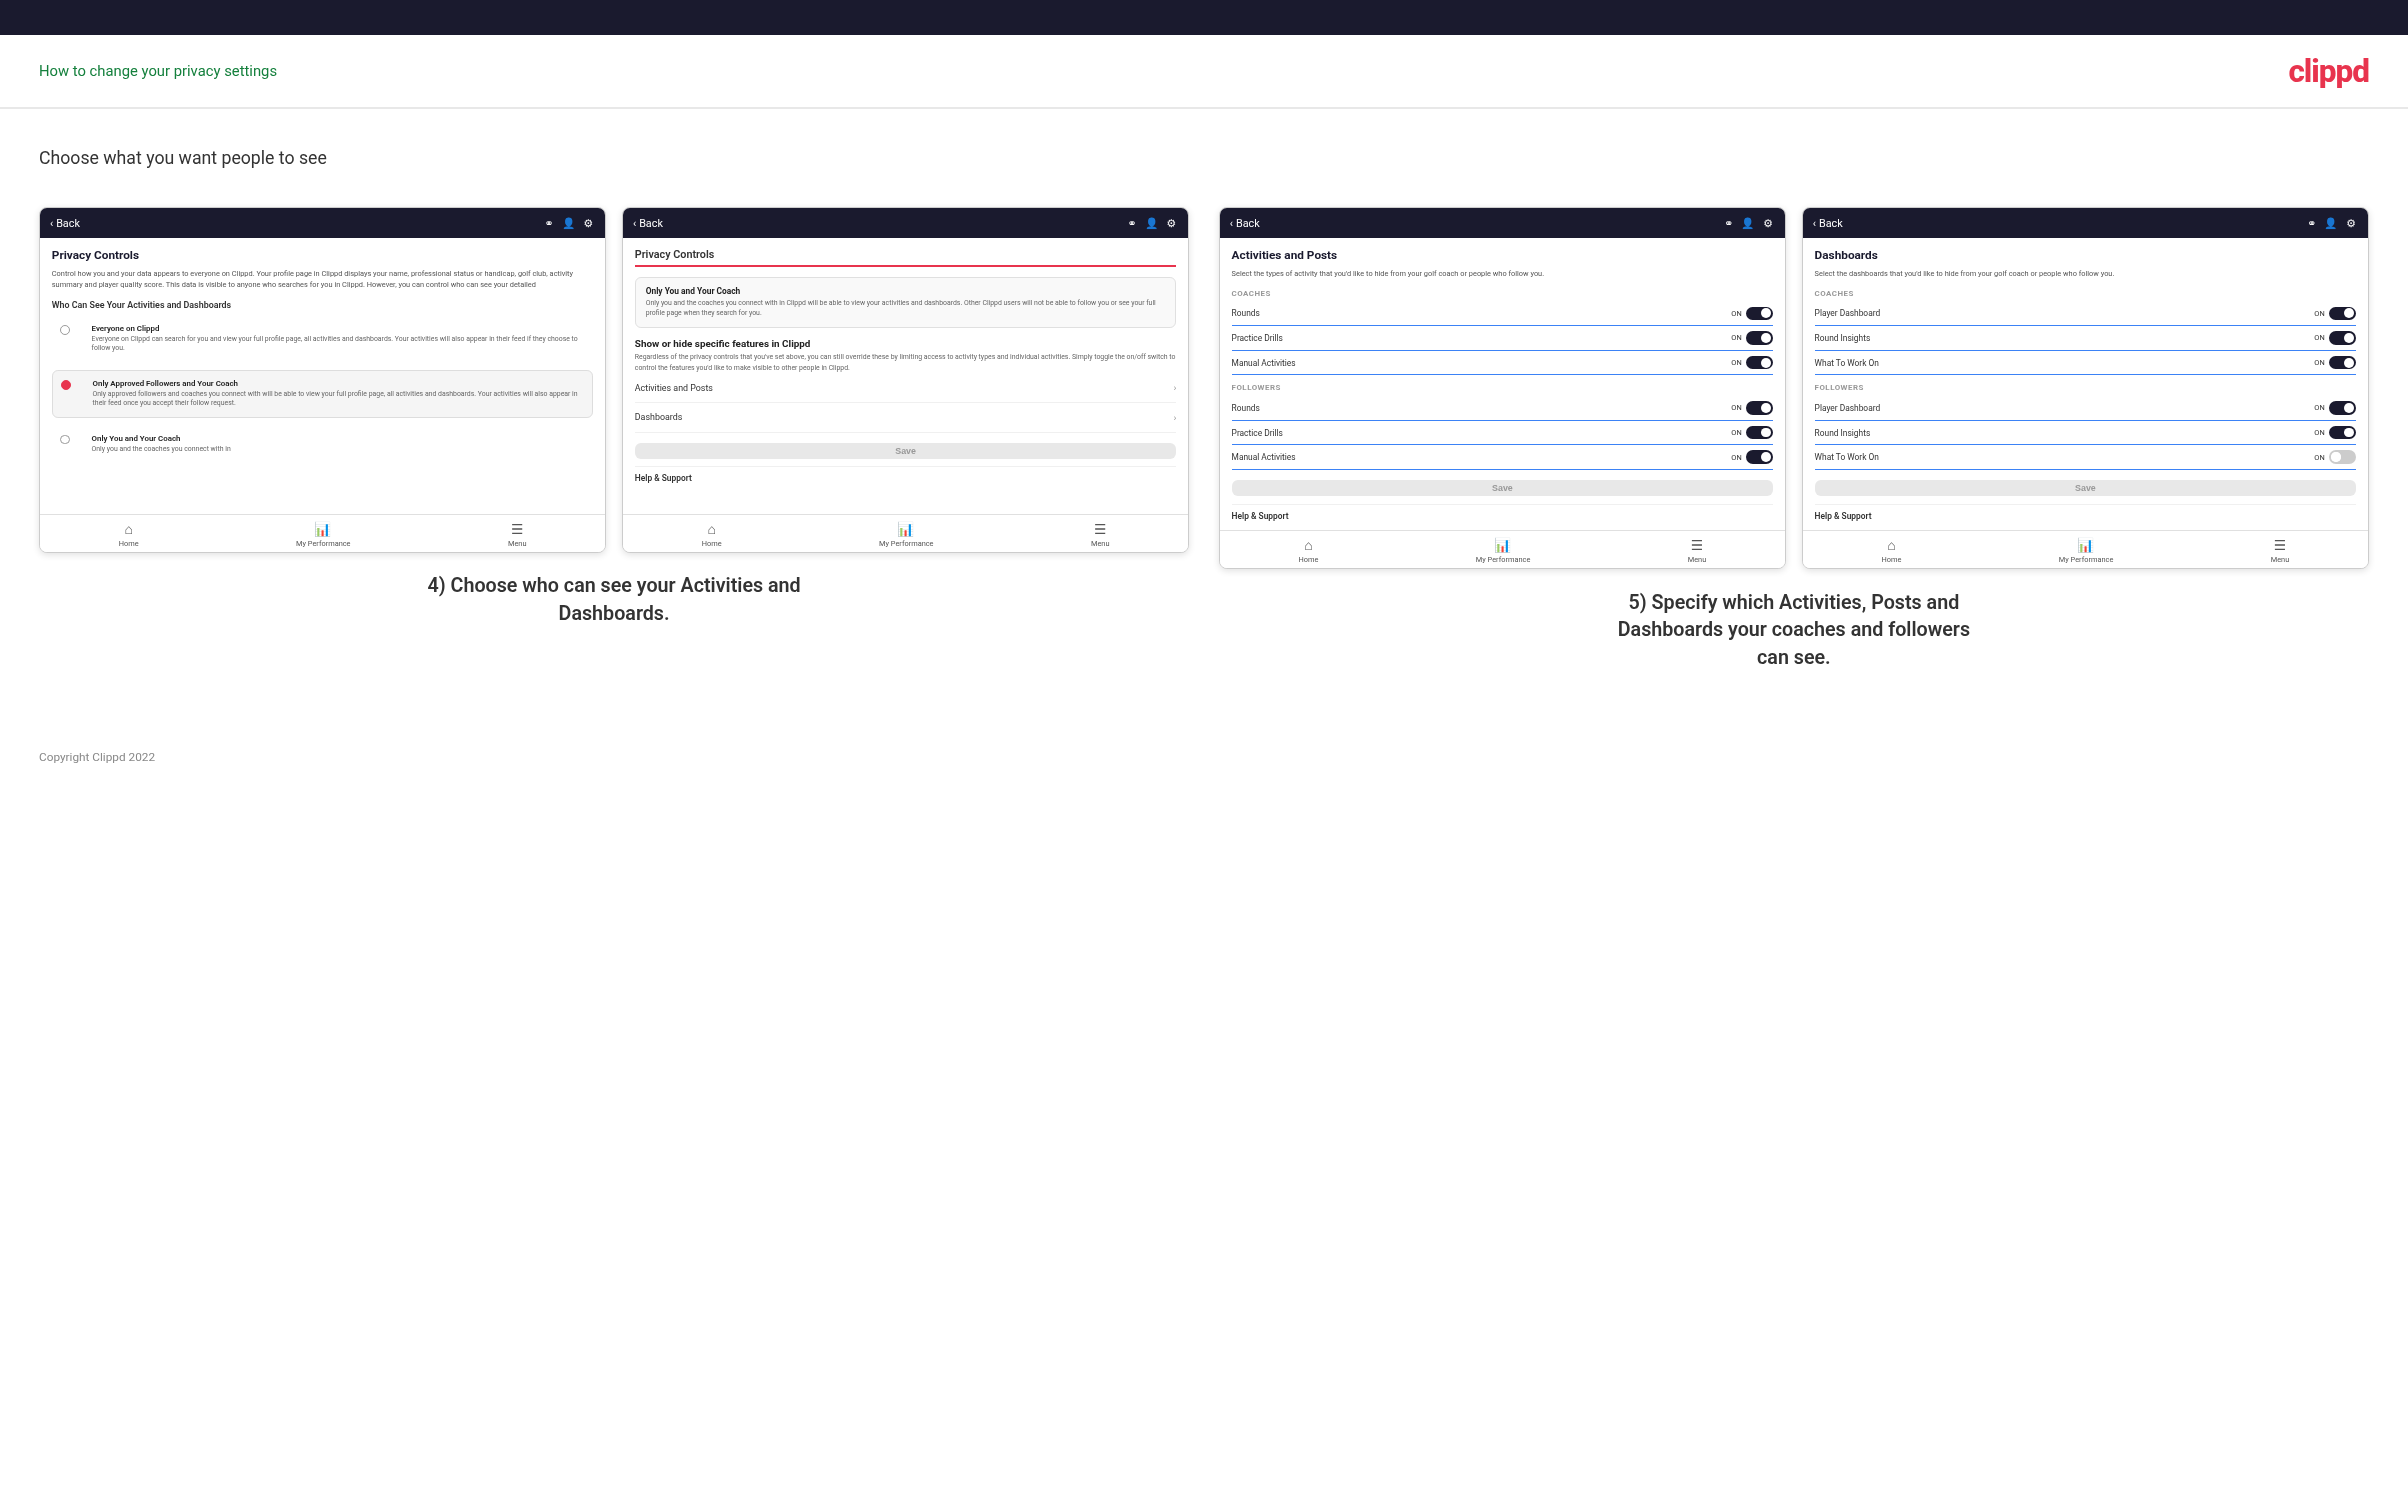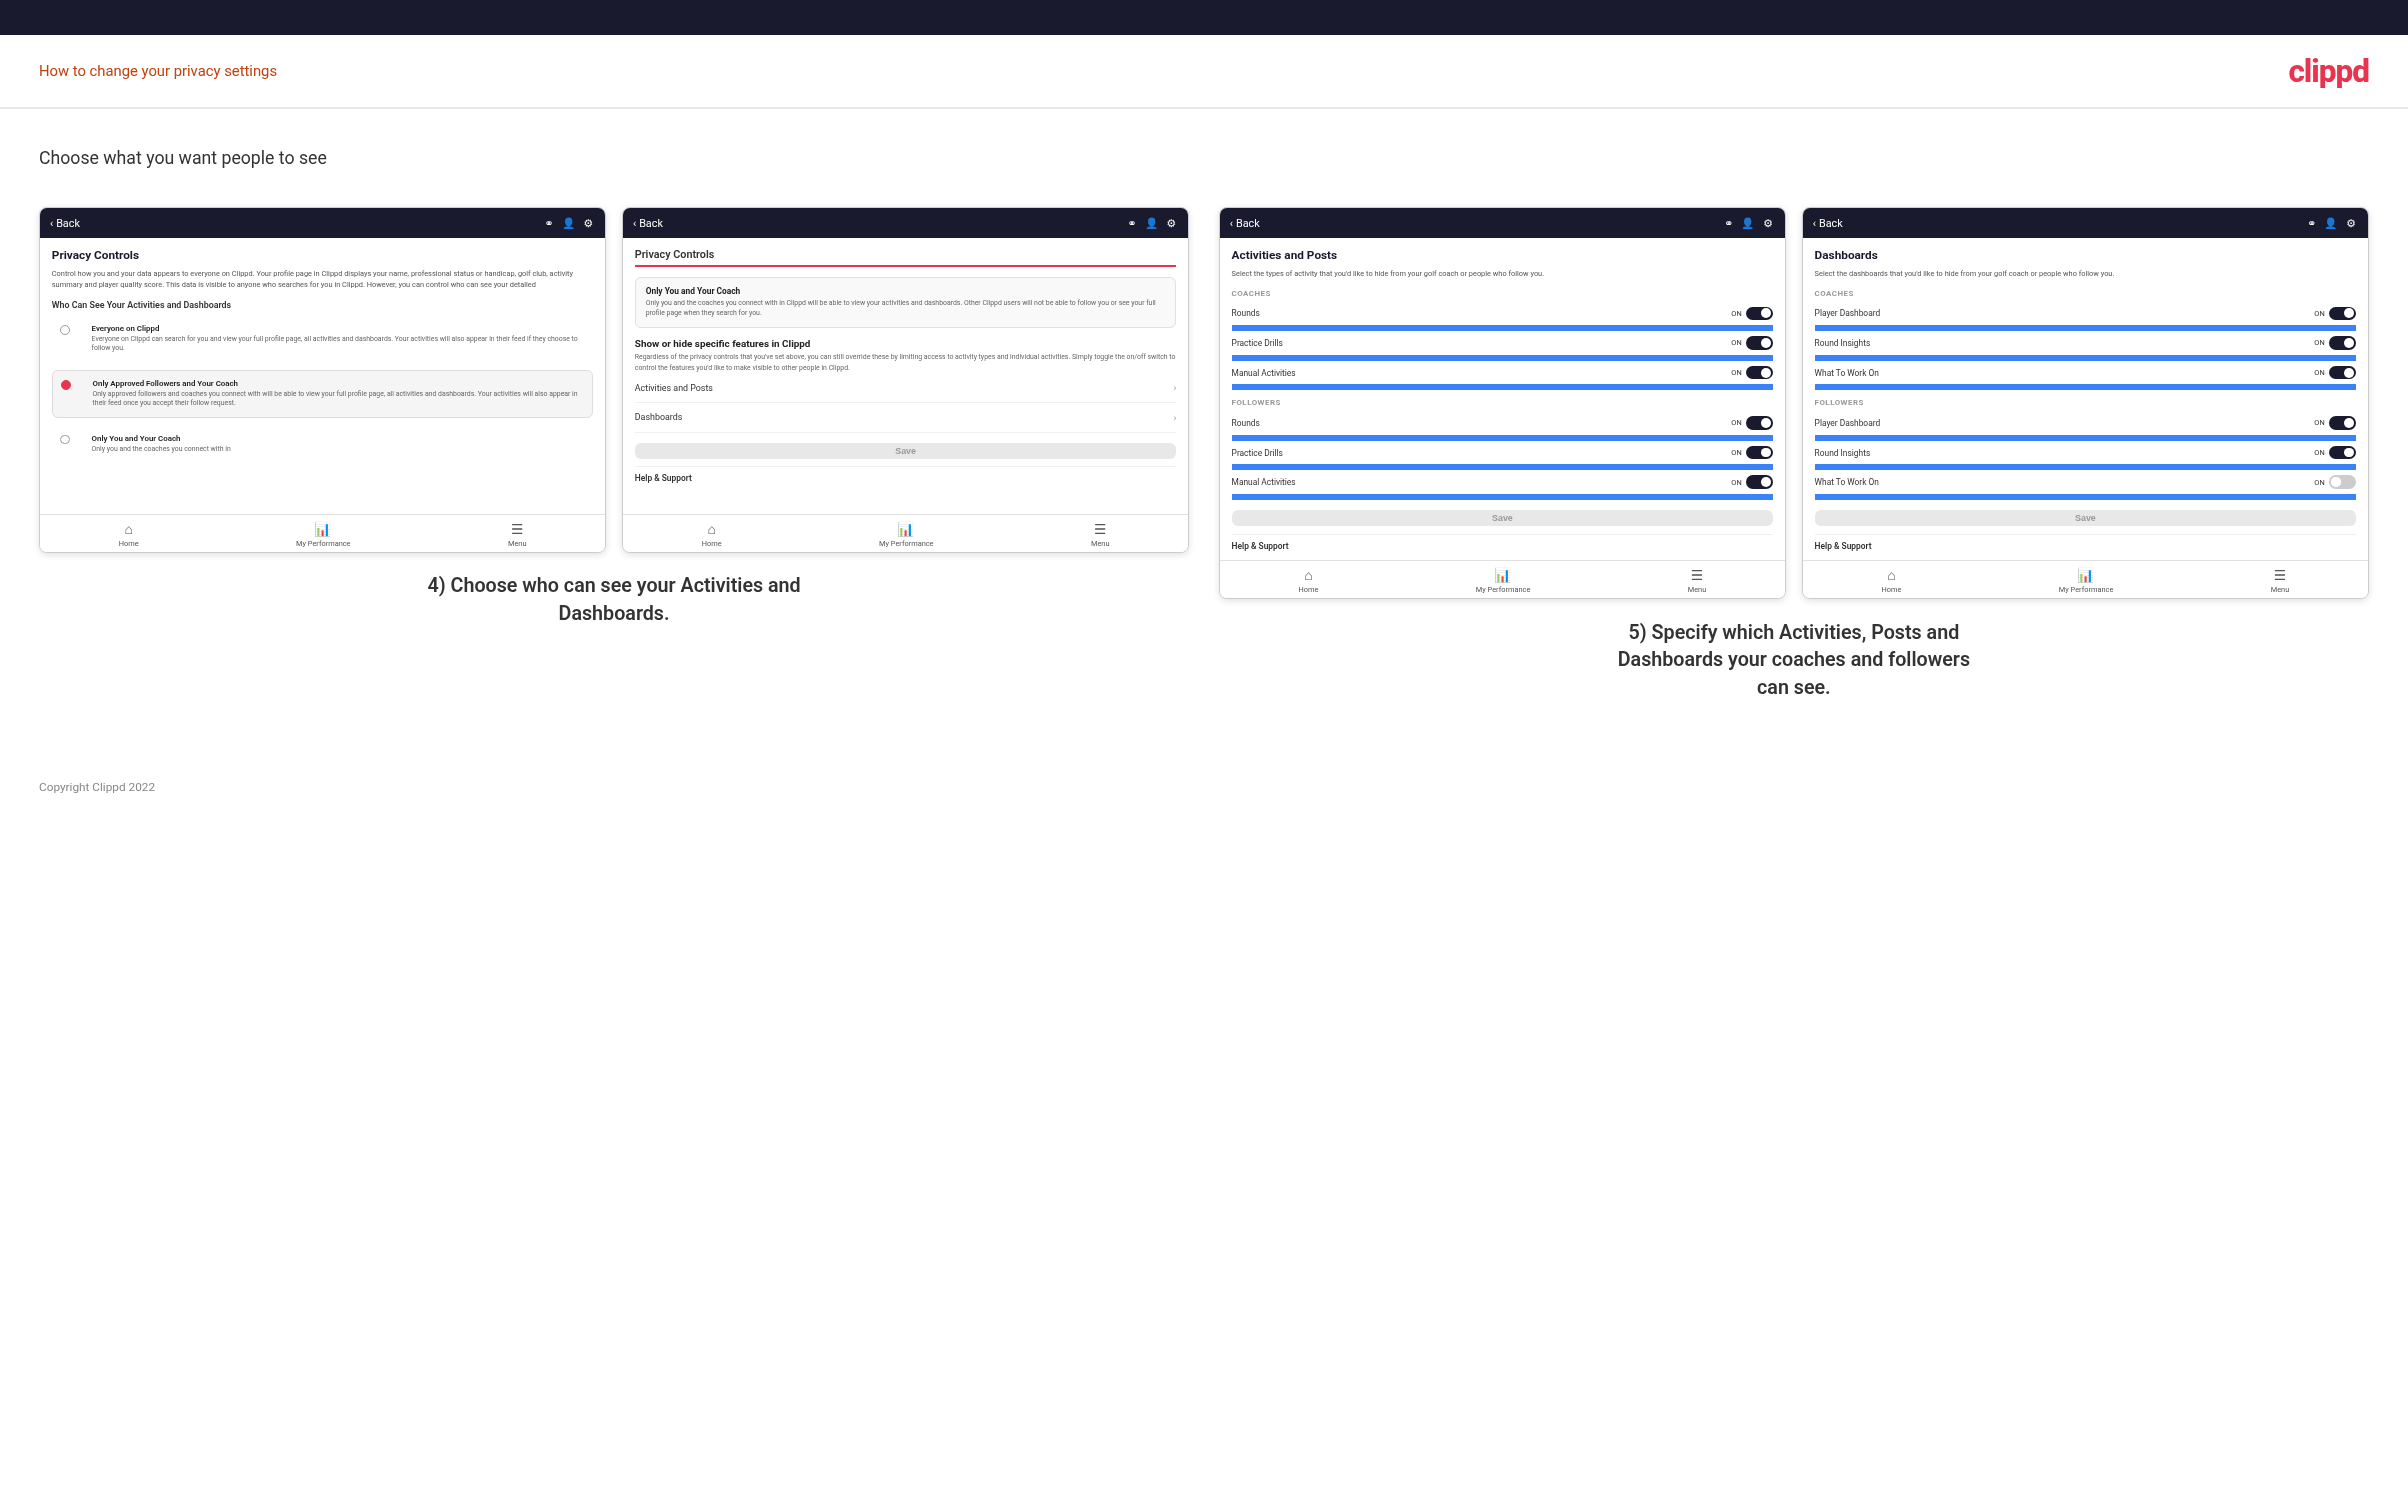--- a/index.html
+++ b/index.html
@@ -19,21 +19,21 @@
     
     .header {
       display: flex;
       align-items: center;
       justify-content: space-between;
       padding: 17.7px 39px;
       border-bottom: 2px solid #e8e8e8;
     }
     .header-title {
       font-size: 14.8px;
-      color: #c2410c;
+      color: #15803d;
     }
     .logo {
       font-size: 31.5px;
       font-weight: 800;
       color: #e8344e;
       letter-spacing: -1px;
     }
 
     
     .main {
@@ -236,21 +236,21 @@
       color: #999;
       font-size: 9.9px;
     }
 
     
     .toggle-row {
       display: flex;
       align-items: center;
       justify-content: space-between;
       padding: 4.9px 0;
-      border-bottom: 6px solid #3b82f6;
+      border-bottom: 1px solid #3b82f6;
       font-size: 8.4px;
       color: #333;
     }
     .toggle-switch {
       width: 27.6px;
       height: 13.8px;
       border-radius: 6.9px;
       background: #1a1a2e;
       position: relative;
       display: flex;

